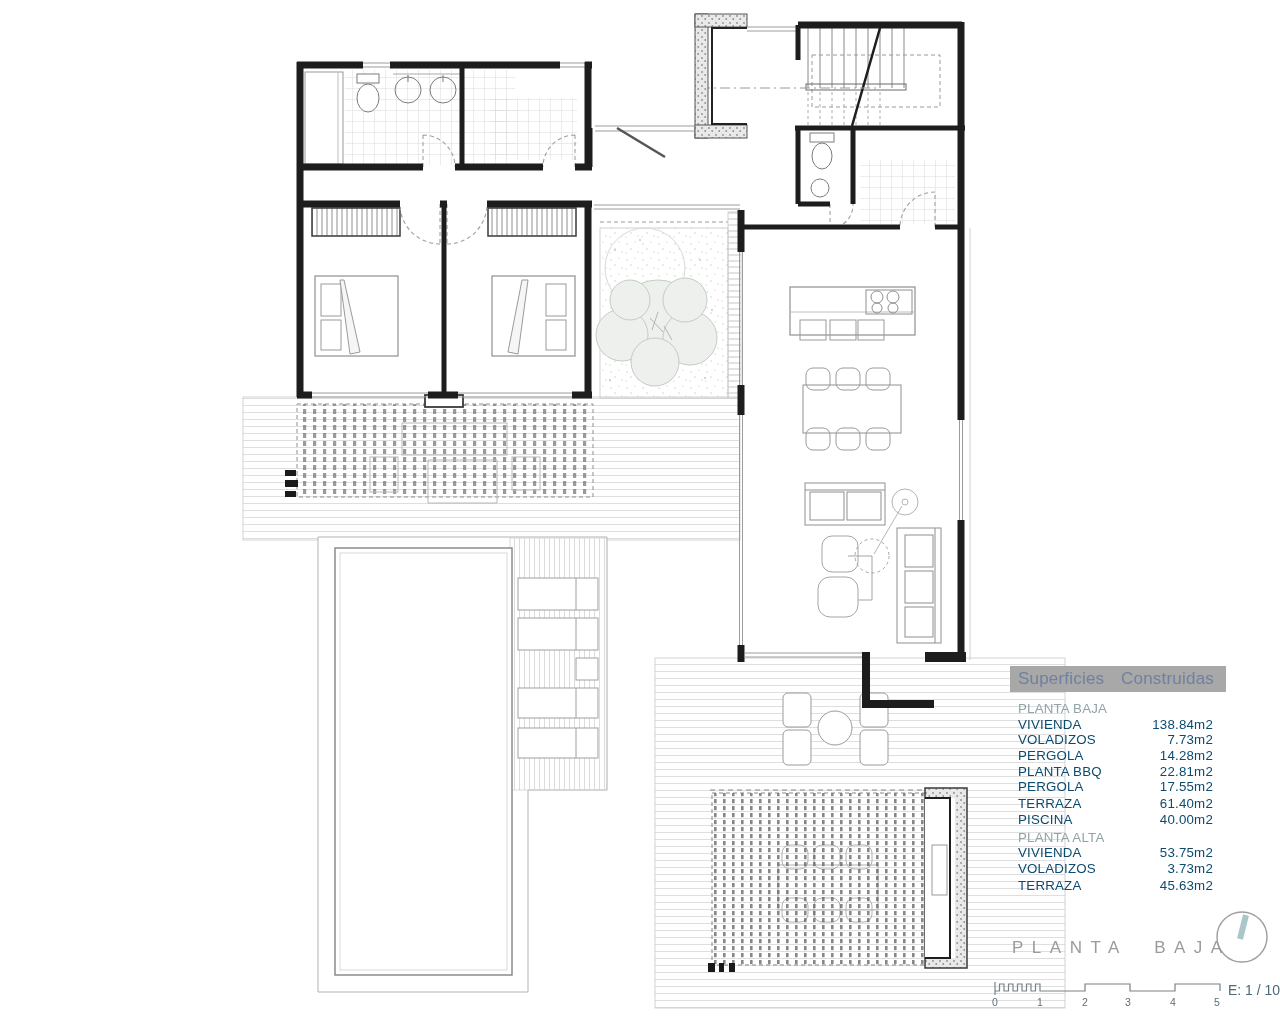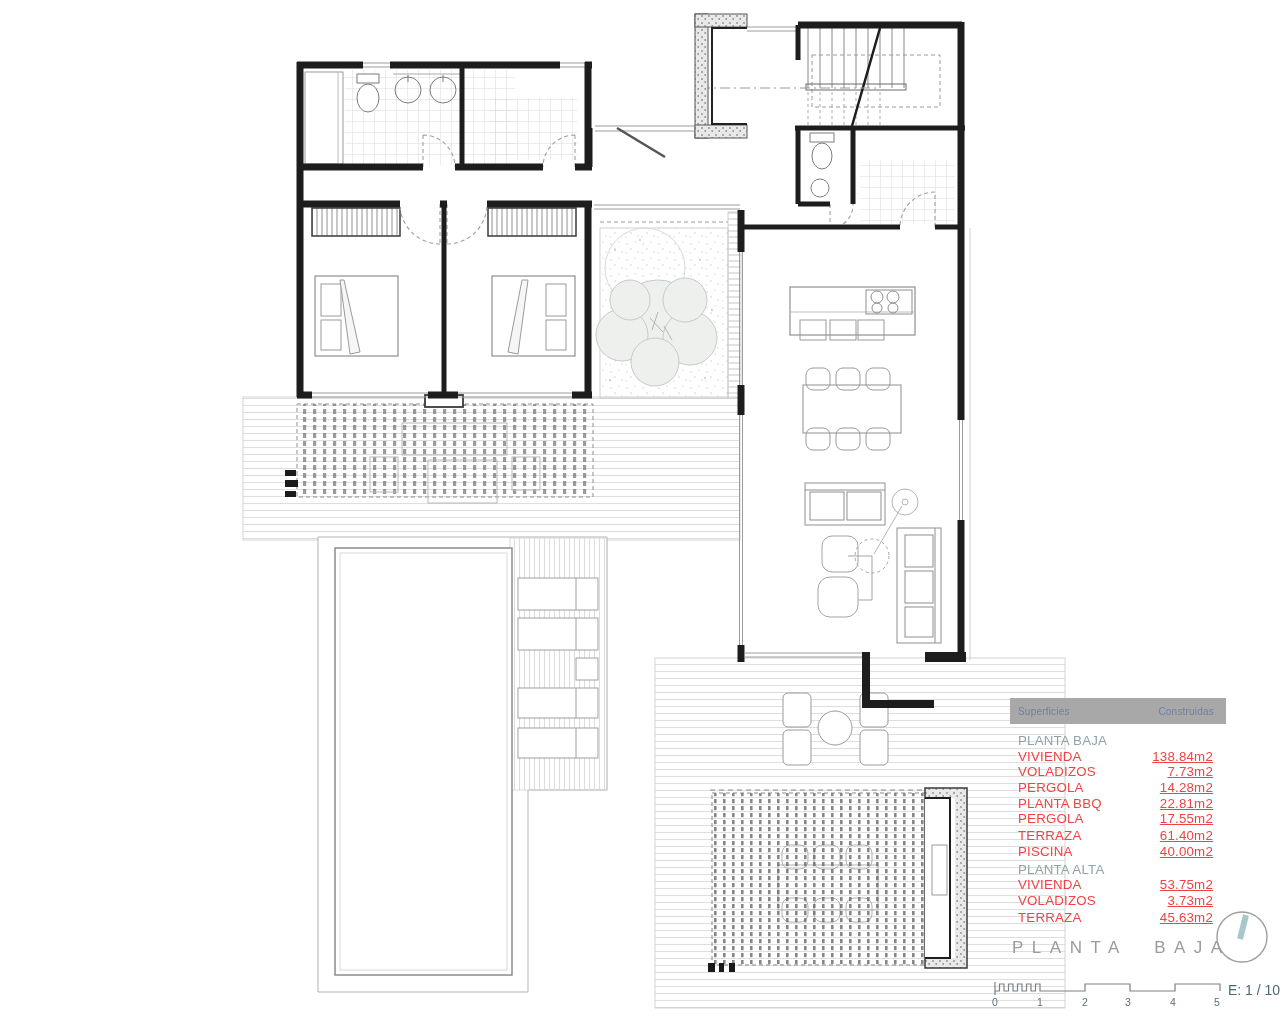--- a/index.html
+++ b/index.html
@@ -4,26 +4,26 @@
 <style>
   html,body{margin:0;padding:0;background:#ffffff;}
   body{width:1280px;height:1024px;position:relative;overflow:hidden;
        font-family:"Liberation Sans", sans-serif;}
   .plan-svg{position:absolute;left:0;top:0;}
 
   
   .surfaces{position:absolute;left:1010px;top:666px;width:216px;}
   .t-head{display:flex;justify-content:space-between;align-items:center;
           background:#a8a8a8;color:#6f80a0;height:26px;
-          padding:0 12px 0 8px;font-size:10px;letter-spacing:.2px;margin-top:32px;}
+          padding:0 12px 0 8px;font-size:17px;letter-spacing:.2px;}
   .t-body{margin-top:9px;}
-  .t-row{display:flex;height:15.7px;font-size:13.3px;color:#ef4444;
+  .t-row{display:flex;height:15.7px;font-size:13.3px;color:#0c4a6e;
          letter-spacing:.2px;padding-left:8px;}
   .t-row .lbl{flex:1;white-space:nowrap;}
-  .t-row .val{text-align:left;padding-right:13px;white-space:nowrap;text-decoration:underline;}
+  .t-row .val{text-align:left;padding-right:13px;white-space:nowrap;}
   .t-row.sec{color:#90a4a8;}
   .g1{margin-top:1px;}
   .g0{margin-top:2px;justify-content:center;}
 
   
   .plan-title{position:absolute;left:1012px;top:938px;width:210px;
       font-size:17px;color:#9b9b9b;letter-spacing:8.5px;word-spacing:14px;
       white-space:nowrap;}
   .compass{position:absolute;left:1214px;top:908px;}
 

